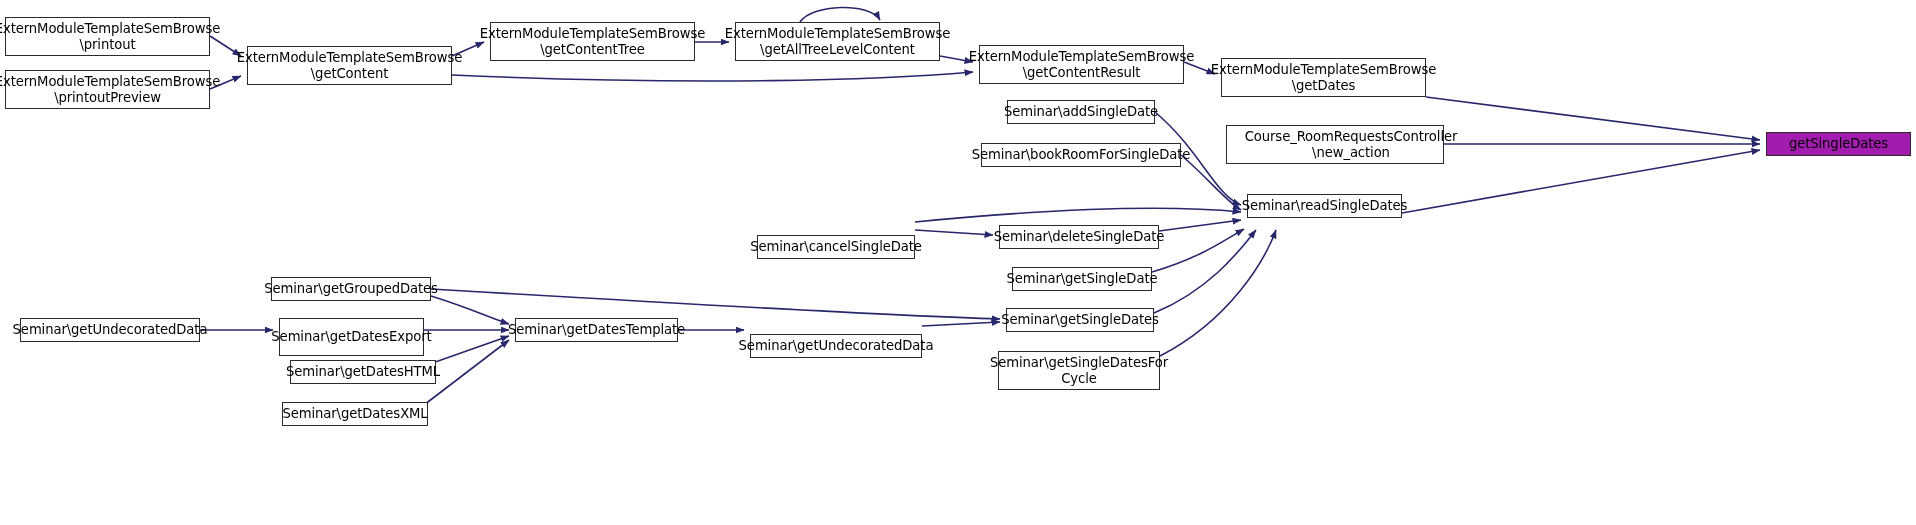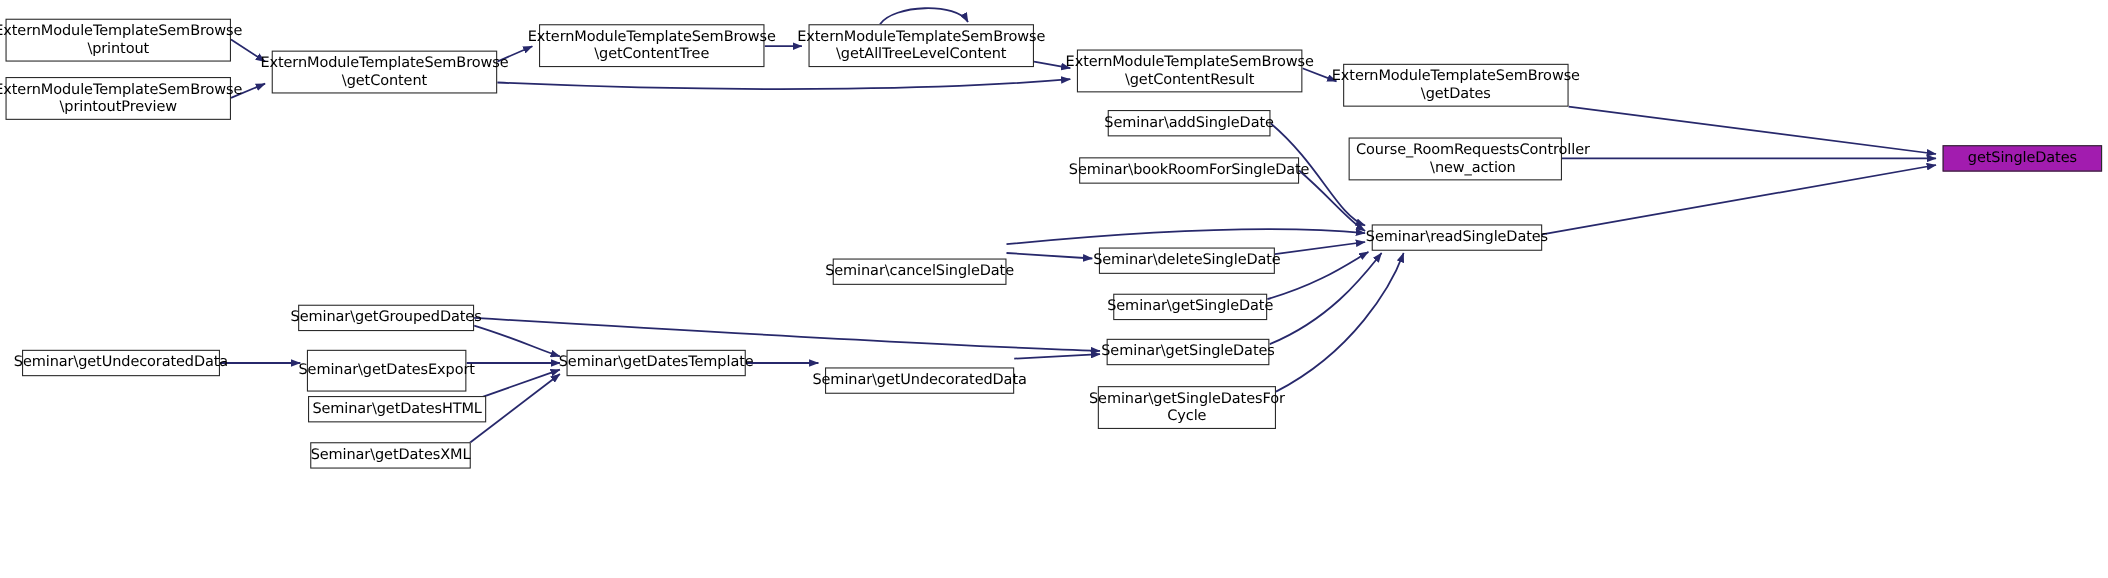--- a/index.html
+++ b/index.html
@@ -95,31 +95,31 @@
       <div class="node" style="left: 490px; top: 22px; width: 205px; height: 39px;">ExternModuleTemplateSemBrowse
 \getContentTree</div>
       <div class="node" style="left: 735px; top: 22px; width: 205px; height: 39px;">ExternModuleTemplateSemBrowse
 \getAllTreeLevelContent</div>
       <div class="node" style="left: 979px; top: 45px; width: 205px; height: 39px;">ExternModuleTemplateSemBrowse
 \getContentResult</div>
       <div class="node" style="left: 1221px; top: 58px; width: 205px; height: 39px;">ExternModuleTemplateSemBrowse
 \getDates</div>
       <div class="node" style="left: 1007px; top: 100px; width: 148px; height: 24px;">Seminar\addSingleDate</div>
       <div class="node" style="left: 981px; top: 143px; width: 200px; height: 24px;">Seminar\bookRoomForSingleDate</div>
-      <div class="node" style="left: 1226px; top: 125px; width: 194px; height: 39px; padding-left: 36px;">Course_RoomRequestsController
+      <div class="node" style="left: 1226px; top: 125px; width: 218px; height: 39px; padding-left: 36px;">Course_RoomRequestsController
 \new_action</div>
       <div class="node highlight" style="left: 1766px; top: 132px; width: 145px; height: 24px;">getSingleDates</div>
-      <div class="node" style="left: 1247px; top: 204px; width: 155px; height: 24px;">Seminar\readSingleDates</div>
+      <div class="node" style="left: 1247px; top: 194px; width: 155px; height: 24px;">Seminar\readSingleDates</div>
       <div class="node" style="left: 757px; top: 215px; width: 158px; height: 24px; margin-top: 20px;">Seminar\cancelSingleDate</div>
       <div class="node" style="left: 999px; top: 225px; width: 160px; height: 24px;">Seminar\deleteSingleDate</div>
       <div class="node" style="left: 1012px; top: 267px; width: 140px; height: 24px;">Seminar\getSingleDate</div>
       <div class="node" style="left: 1006px; top: 308px; width: 148px; height: 24px;">Seminar\getSingleDates</div>
       <div class="node" style="left: 998px; top: 351px; width: 162px; height: 39px;">Seminar\getSingleDatesFor
 Cycle</div>
       <div class="node" style="left: 271px; top: 277px; width: 160px; height: 24px;">Seminar\getGroupedDates</div>
       <div class="node" style="left: 20px; top: 318px; width: 180px; height: 24px;">Seminar\getUndecoratedData</div>
       <div class="node" style="left: 279px; top: 318px; width: 145px; height: 38px;">Seminar\getDatesExport</div>
-      <div class="node" style="left: 280px; top: 360px; width: 162px; height: 24px;">Seminar\getDatesHTML</div>
+      <div class="node" style="left: 290px; top: 360px; width: 146px; height: 24px;">Seminar\getDatesHTML</div>
       <div class="node" style="left: 282px; top: 402px; width: 146px; height: 24px;">Seminar\getDatesXML</div>
       <div class="node" style="left: 515px; top: 318px; width: 163px; height: 24px;">Seminar\getDatesTemplate</div>
       <div class="node" style="left: 750px; top: 318px; width: 172px; height: 24px; margin-top: 16px;">Seminar\getUndecoratedData</div>
     </div>
 </div>
 
 </body></html>

